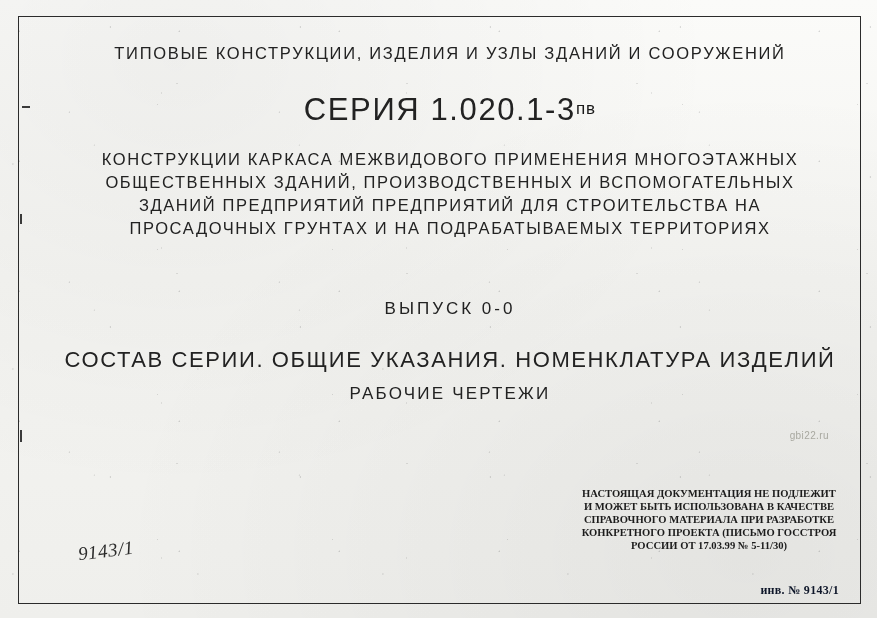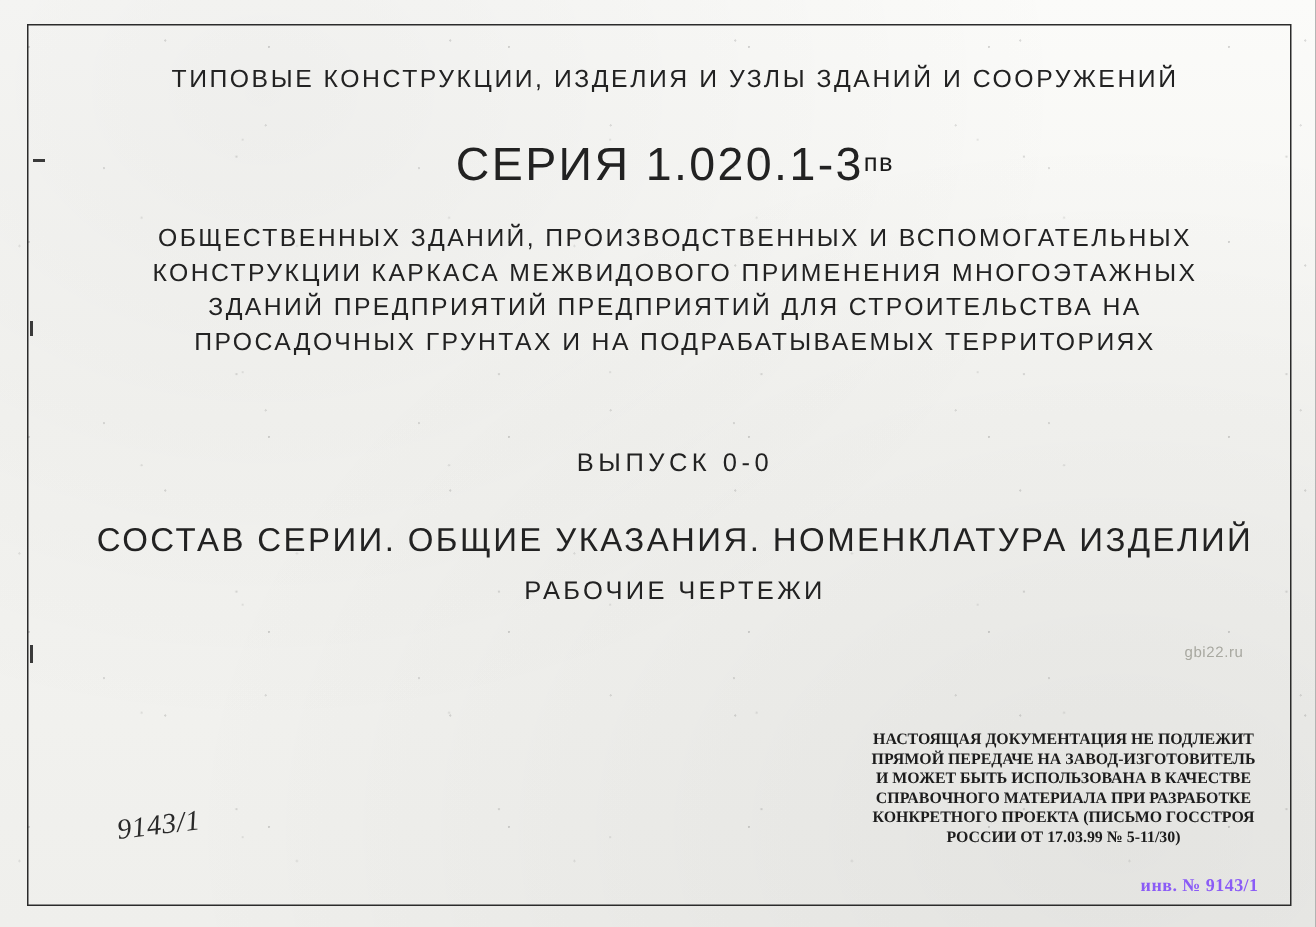--- a/index.html
+++ b/index.html
@@ -156,21 +156,21 @@
     color: #1c1c1c;
   }
 
   #inv {
     position: absolute;
     right: 38px;
     top: 583px;
     font-family: "Liberation Serif", serif;
     font-weight: 700;
     font-size: 12px;
-    color: #8b5cf6;
+    color: #0f172a;
     letter-spacing: 0.3px;
   }
 
   
   #handwritten {
     position: absolute;
     left: 78px;
     top: 540px;
     font-family: "Liberation Serif", serif;
     font-style: italic;
@@ -195,37 +195,36 @@
 
   <div class="content">
 
     <div id="title-top" class="line">ТИПОВЫЕ КОНСТРУКЦИИ, ИЗДЕЛИЯ И УЗЛЫ ЗДАНИЙ И СООРУЖЕНИЙ</div>
 
     <div id="series">
       <span class="line">СЕРИЯ 1.020.1-3</span><span class="pv">пв</span>
     </div>
 
     <div id="desc">
+      <div class="line">КОНСТРУКЦИИ КАРКАСА МЕЖВИДОВОГО ПРИМЕНЕНИЯ МНОГОЭТАЖНЫХ</div>
       <div class="line">ОБЩЕСТВЕННЫХ ЗДАНИЙ, ПРОИЗВОДСТВЕННЫХ И ВСПОМОГАТЕЛЬНЫХ</div>
-      <div class="line">КОНСТРУКЦИИ КАРКАСА МЕЖВИДОВОГО ПРИМЕНЕНИЯ МНОГОЭТАЖНЫХ</div>
       <div class="line">ЗДАНИЙ ПРЕДПРИЯТИЙ ПРЕДПРИЯТИЙ ДЛЯ СТРОИТЕЛЬСТВА НА</div>
       <div class="line">ПРОСАДОЧНЫХ ГРУНТАХ И НА ПОДРАБАТЫВАЕМЫХ ТЕРРИТОРИЯХ</div>
     </div>
 
     <div id="issue" class="line">ВЫПУСК 0-0</div>
 
     <div id="composition" class="line">СОСТАВ СЕРИИ. ОБЩИЕ УКАЗАНИЯ. НОМЕНКЛАТУРА ИЗДЕЛИЙ</div>
 
     <div id="working" class="line">РАБОЧИЕ ЧЕРТЕЖИ</div>
 
     <div id="watermark">gbi22.ru</div>
 
     <div id="legal">
       <div>НАСТОЯЩАЯ ДОКУМЕНТАЦИЯ НЕ ПОДЛЕЖИТ</div>
-      <div>ПРЯМОЙ ПЕРЕДАЧЕ НА ЗАВОД-ИЗГОТОВИТЕЛЬ</div>
       <div>И МОЖЕТ БЫТЬ ИСПОЛЬЗОВАНА В КАЧЕСТВЕ</div>
       <div>СПРАВОЧНОГО МАТЕРИАЛА ПРИ РАЗРАБОТКЕ</div>
       <div>КОНКРЕТНОГО ПРОЕКТА (ПИСЬМО ГОССТРОЯ</div>
       <div>РОССИИ ОТ 17.03.99 № 5-11/30)</div>
     </div>
 
     <div id="inv">инв. № 9143/1</div>
 
     <div id="handwritten">9143/1</div>
 

